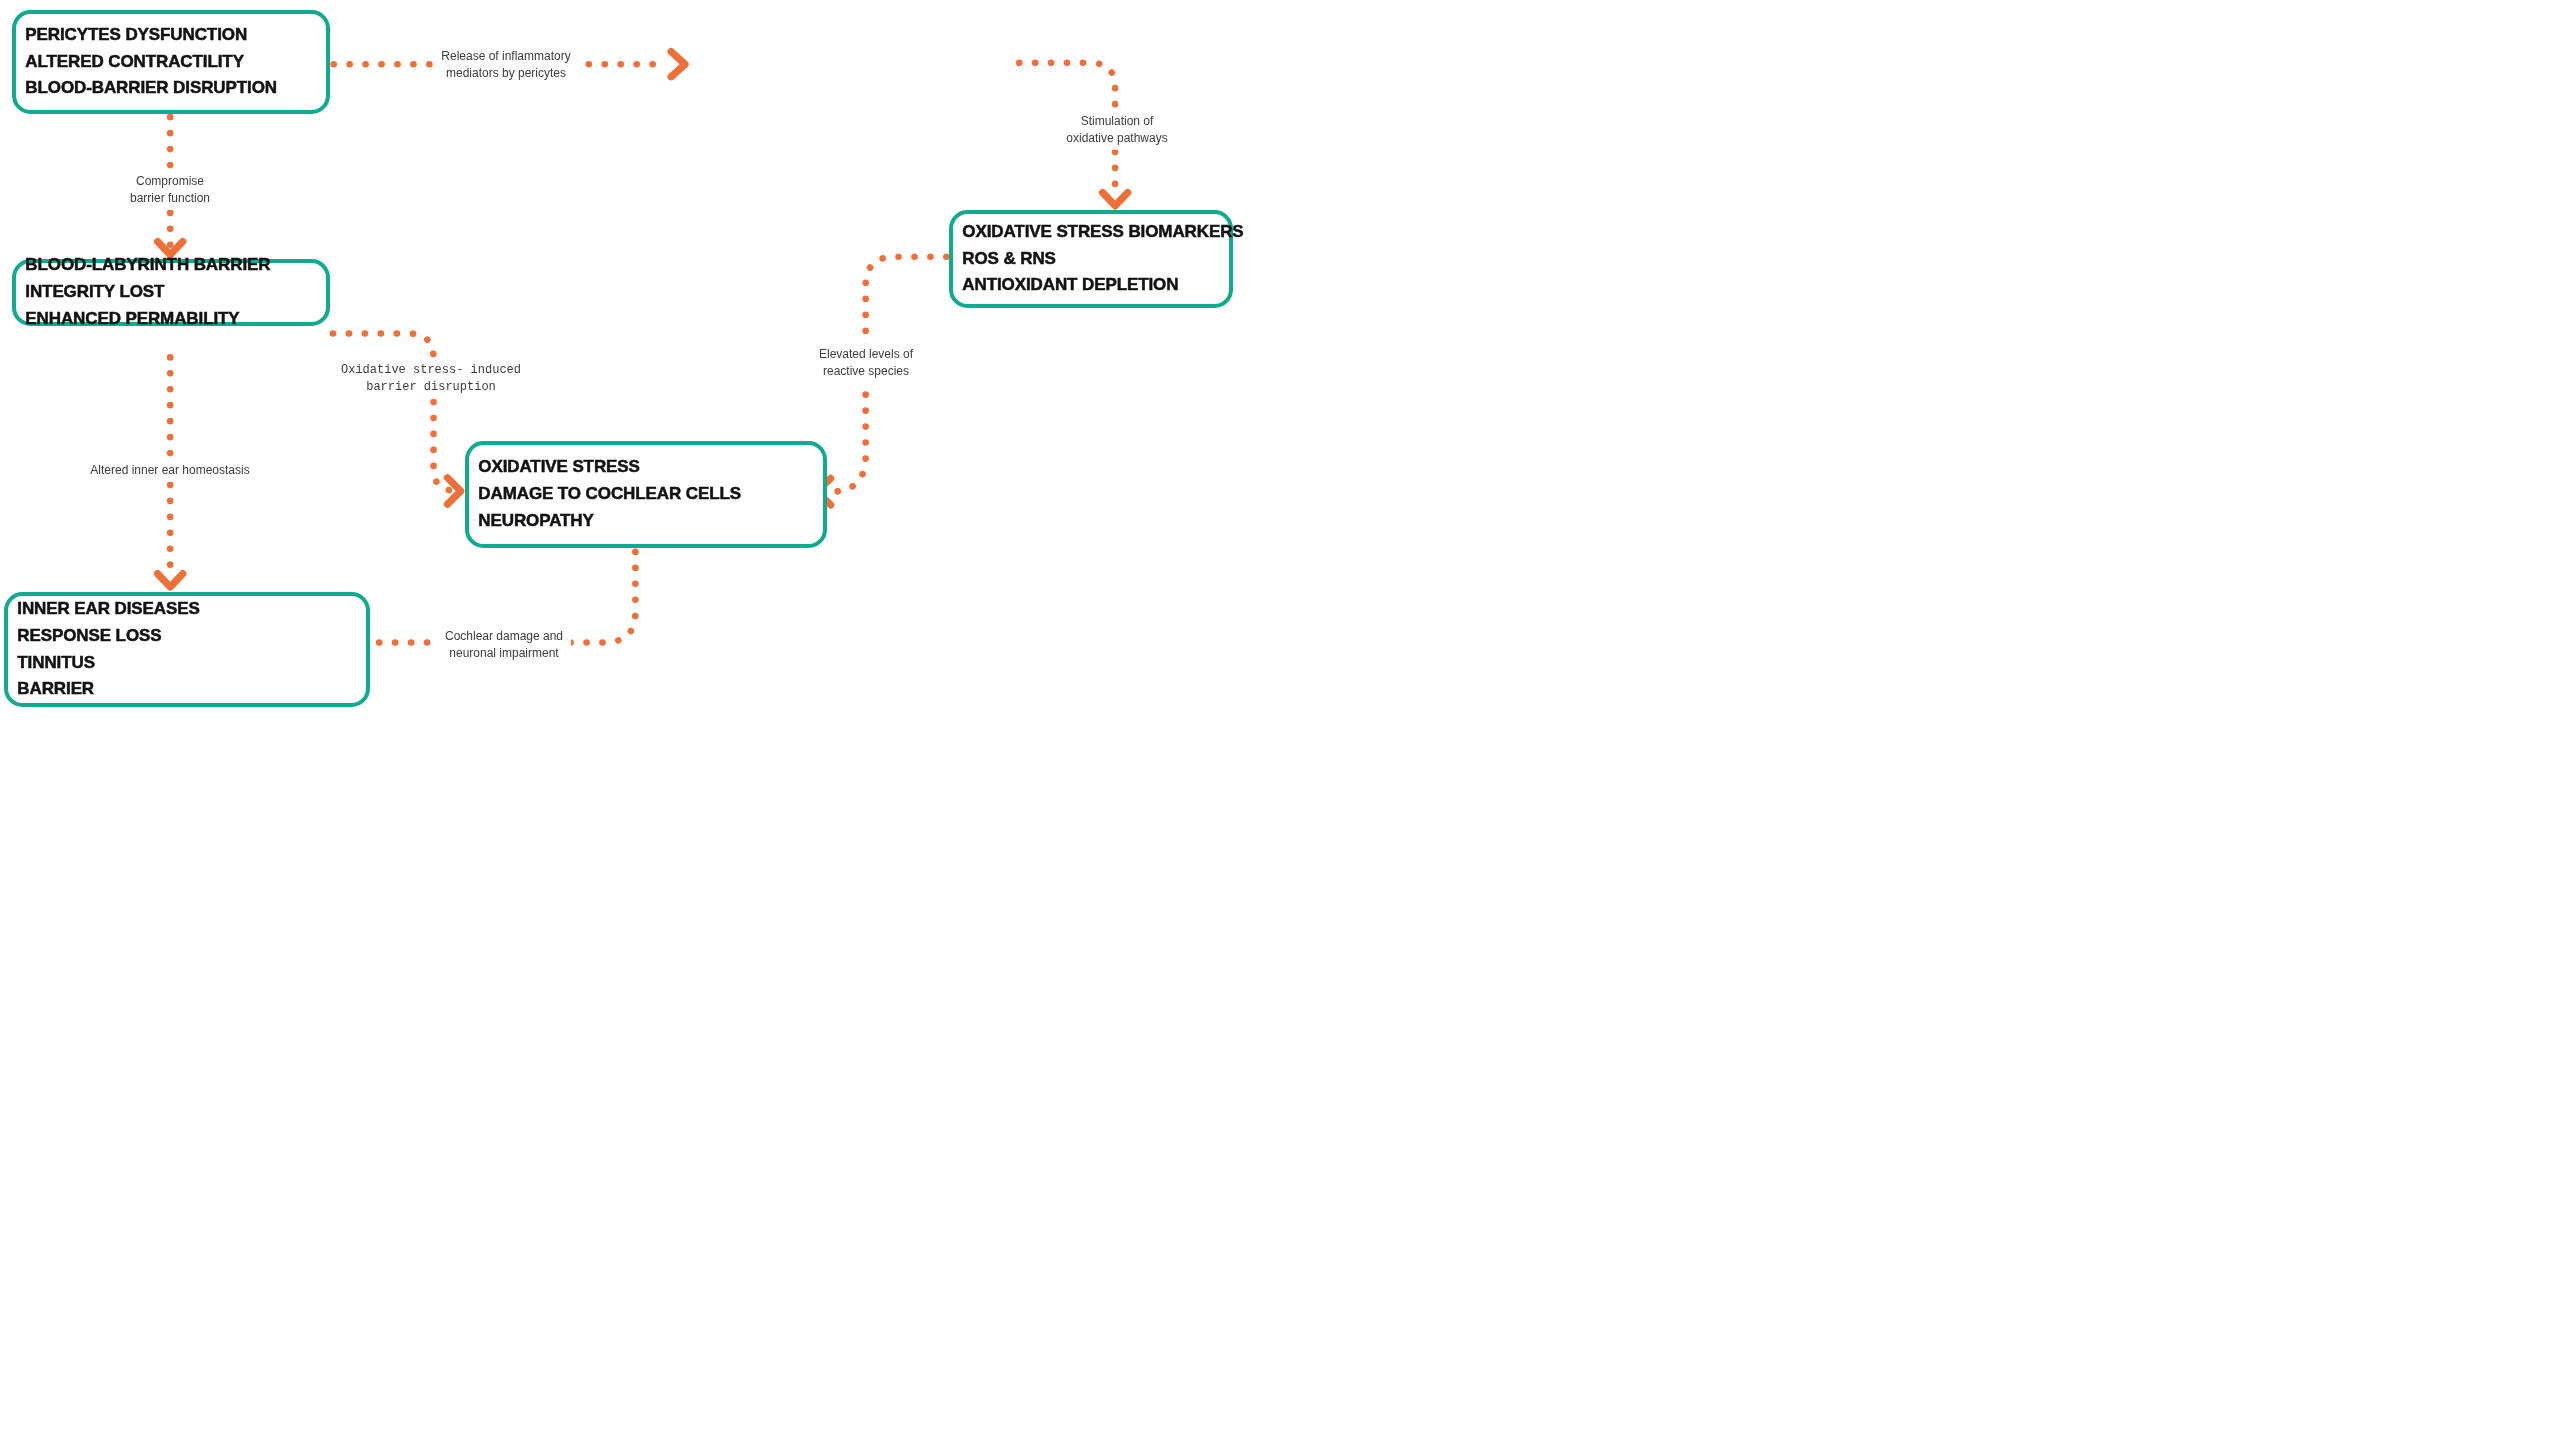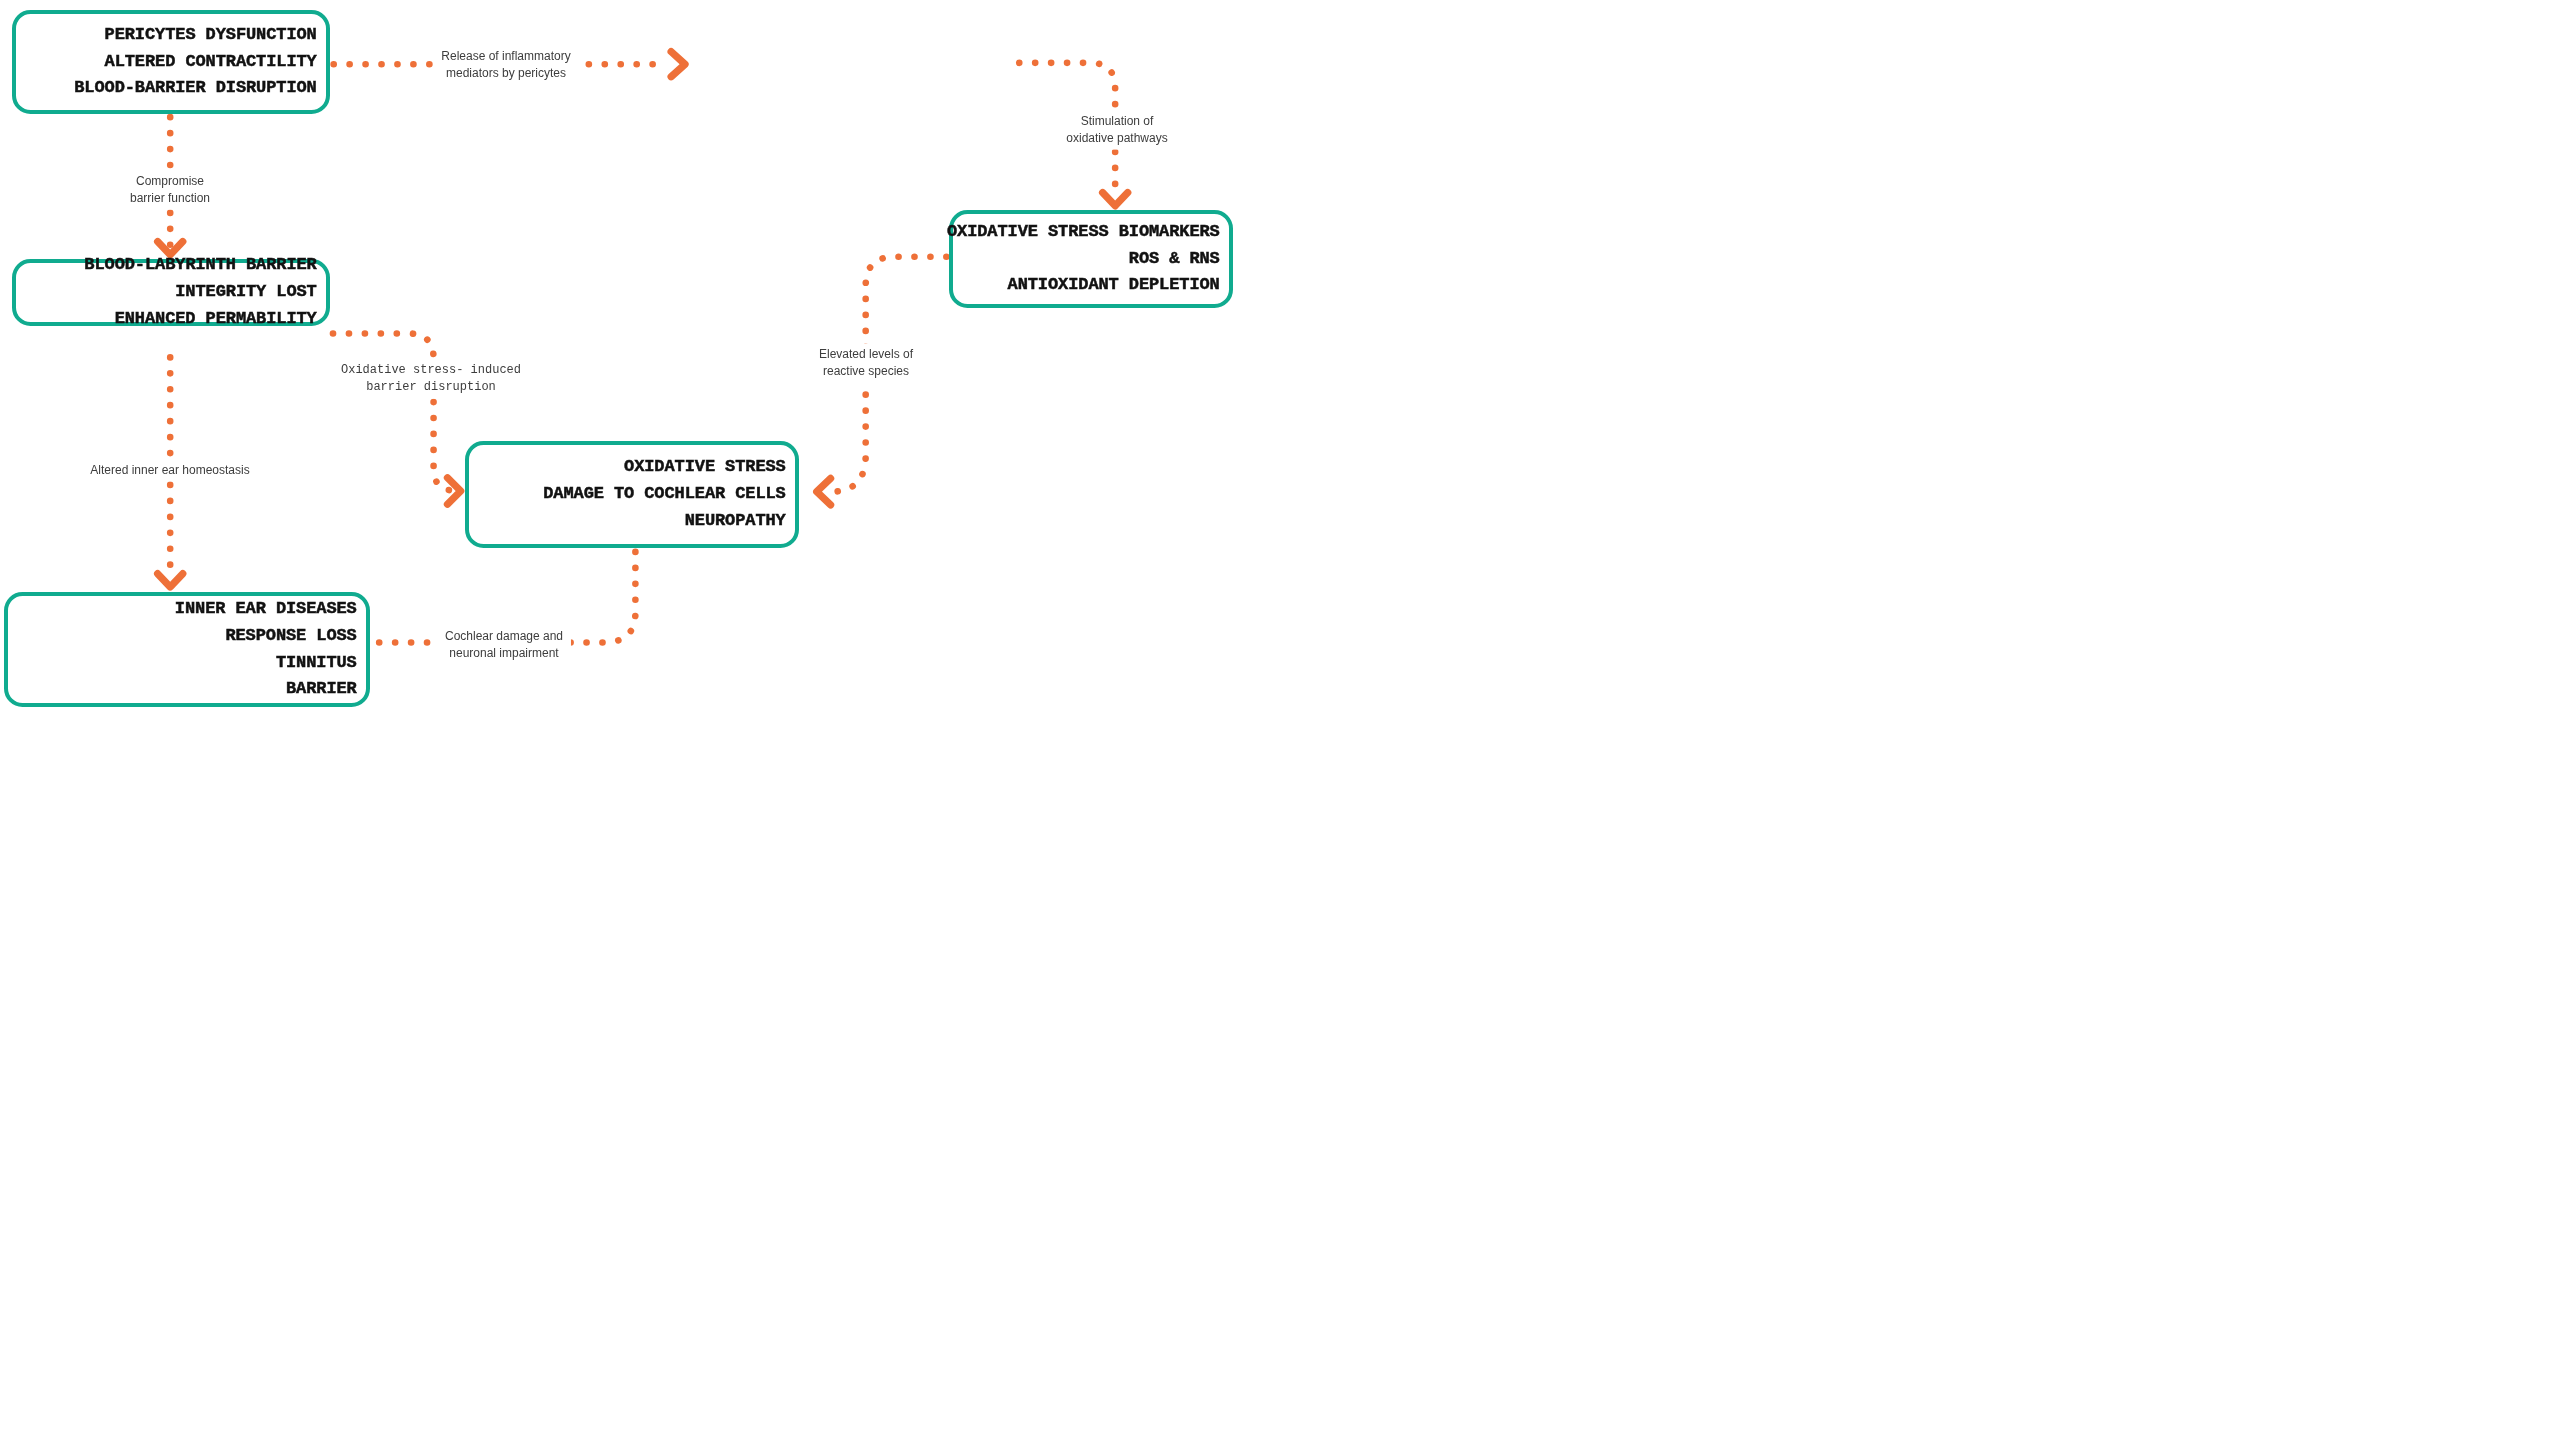--- a/index.html
+++ b/index.html
@@ -45,24 +45,23 @@
   }
   .node {
     position: absolute;
     z-index: 3;
     background: var(--color-box-fill);
     border: 4.6px solid var(--color-box-border);
     border-radius: 18.5px;
     display: flex;
     flex-direction: column;
     justify-content: center;
-    align-items: flex-end;
+    align-items: flex-start;
     text-align: center;
     padding: 5.3px 9.3px;
-    font-family: Liberation Mono, monospace;
   }
   .nline {
     color: var(--color-node-text);
     font-weight: bold;
     font-size: 17px;
     line-height: 1.58;
     letter-spacing: -0.1px;
     -webkit-text-stroke: 0.5px currentColor;
     white-space: nowrap;
   }
@@ -135,21 +134,21 @@
     <div class="nline">ROS &amp; RNS</div>
     <div class="nline">ANTIOXIDANT DEPLETION</div>
   </div>
 
   <div class="node" style="left:12px; top:259px; width:318px; height:67px;">
     <div class="nline">BLOOD-LABYRINTH BARRIER</div>
     <div class="nline">INTEGRITY LOST</div>
     <div class="nline">ENHANCED PERMABILITY</div>
   </div>
 
-  <div class="node" style="left:465px; top:441px; width:334px; height:107px;">
+  <div class="node" style="left:465px; top:441px; width:362px; height:107px;">
     <div class="nline">OXIDATIVE STRESS</div>
     <div class="nline">DAMAGE TO COCHLEAR CELLS</div>
     <div class="nline">NEUROPATHY</div>
   </div>
 
   <div class="node" style="left:4px; top:592px; width:366px; height:115px;">
     <div class="nline">INNER EAR DISEASES</div>
     <div class="nline">RESPONSE LOSS</div>
     <div class="nline">TINNITUS</div>
     <div class="nline">BARRIER</div>

